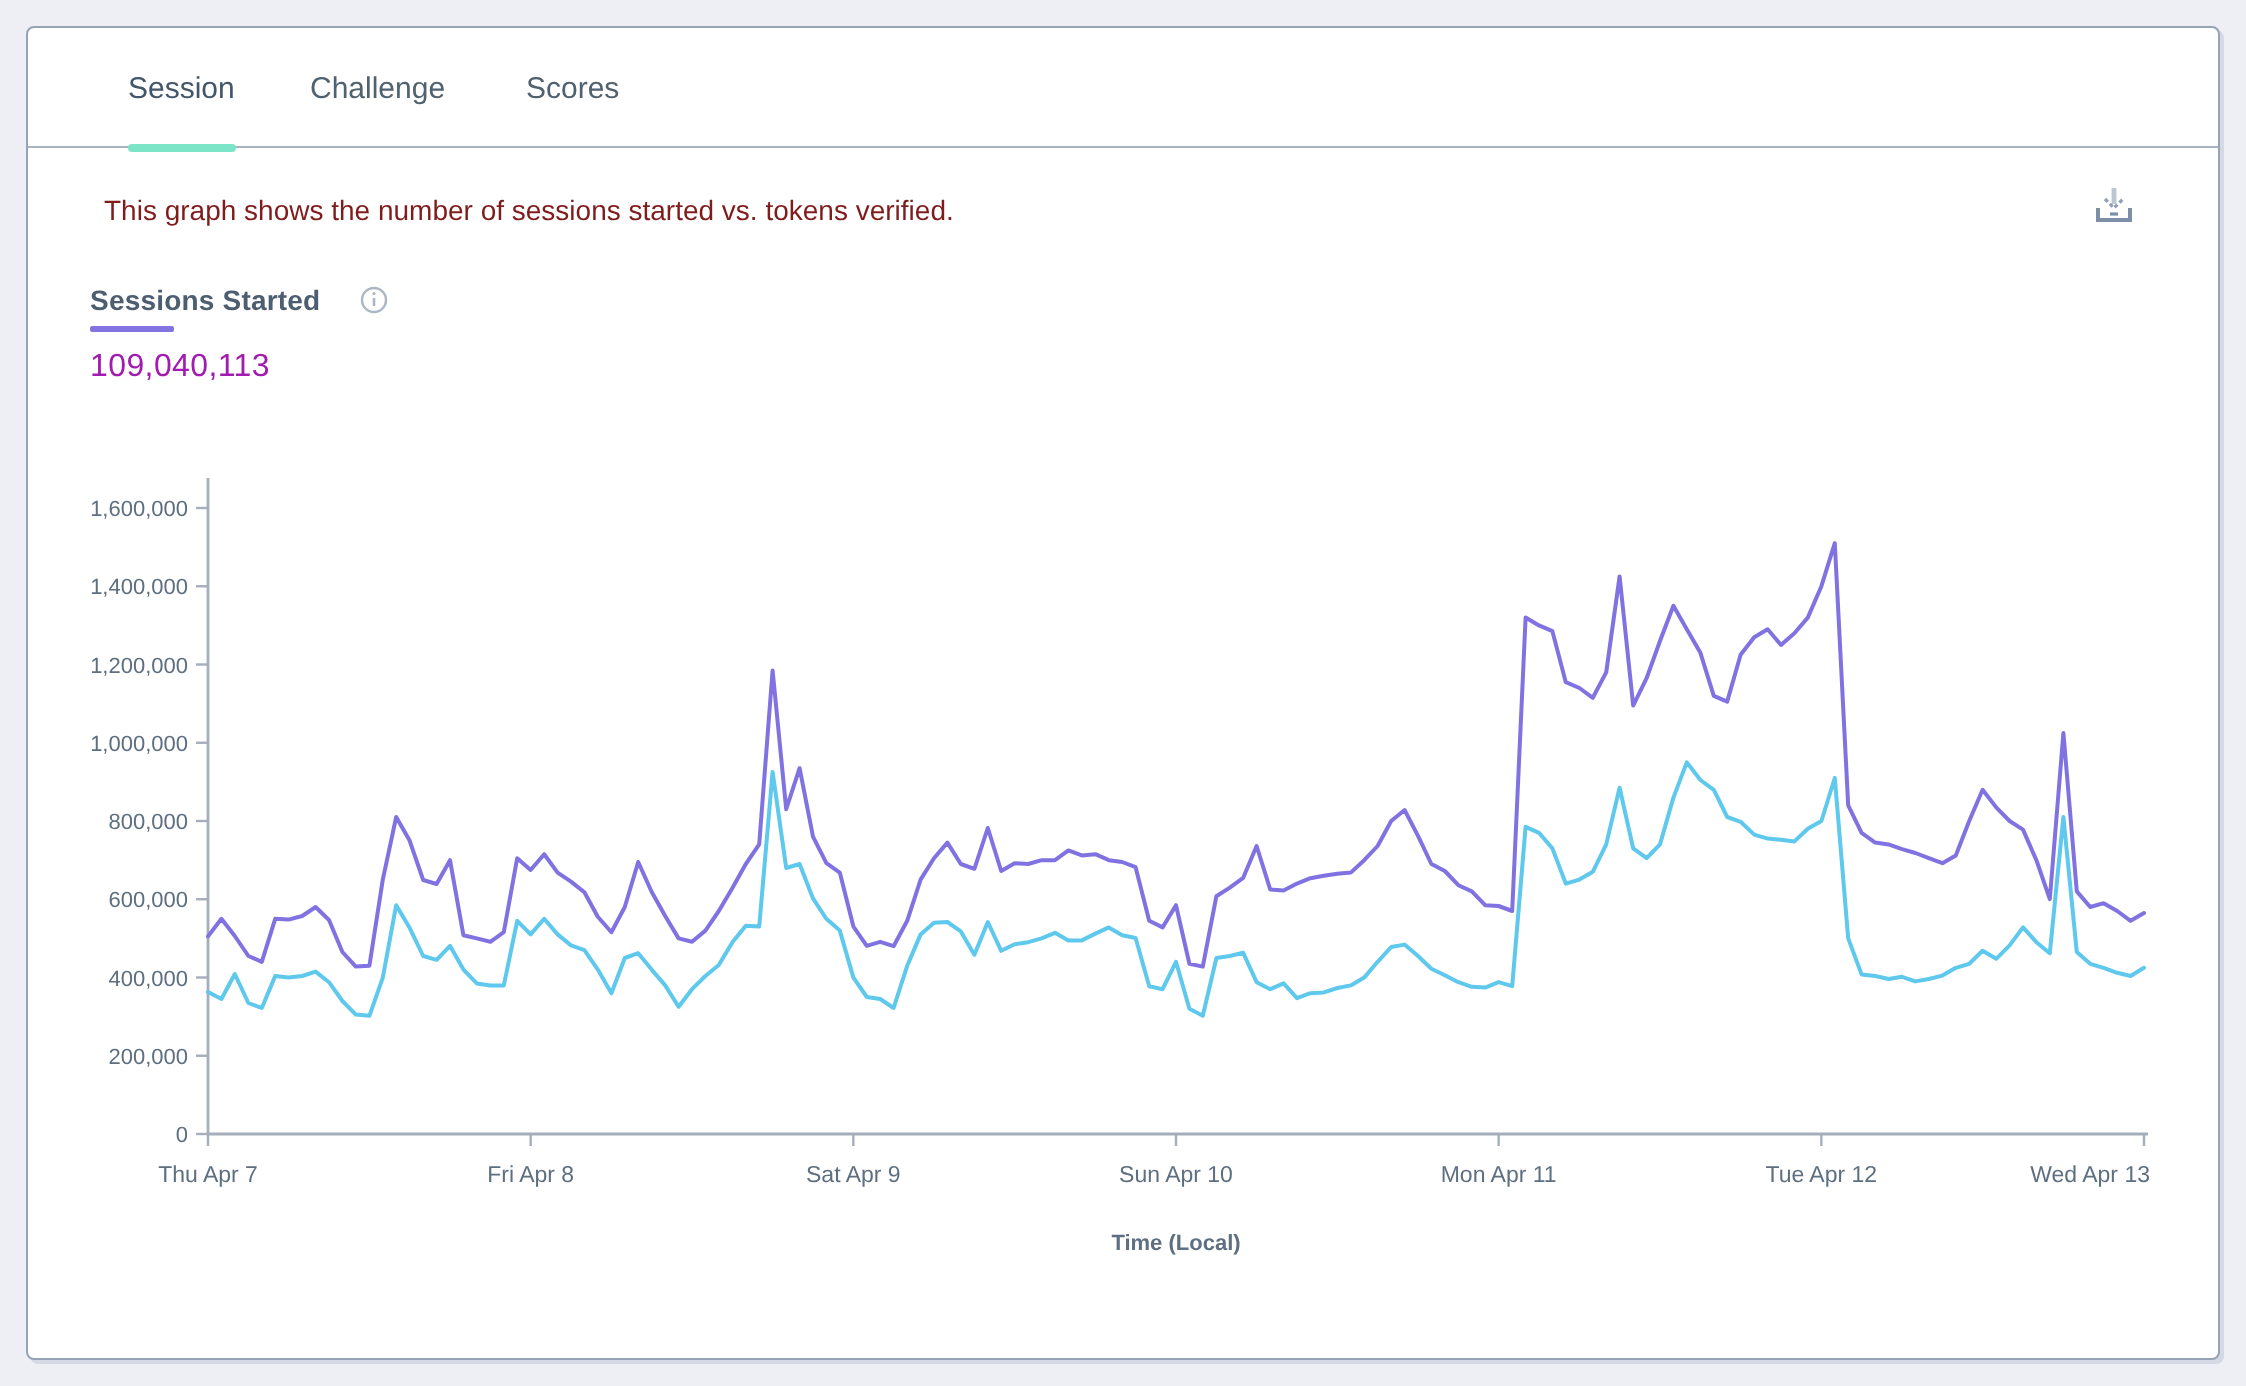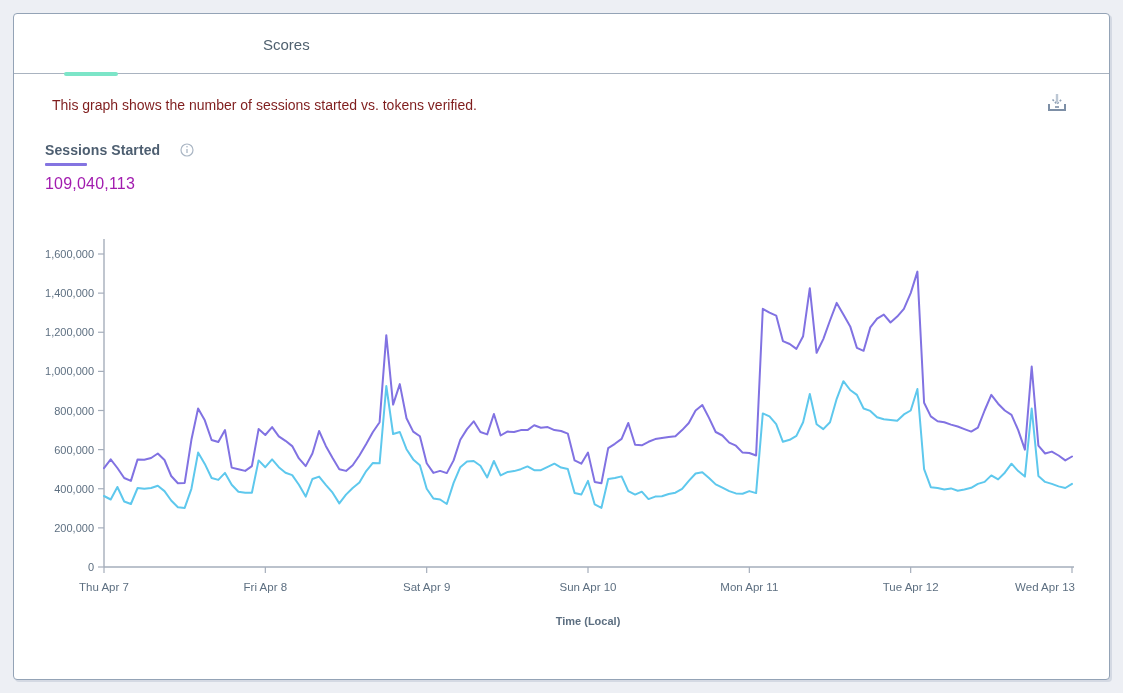--- a/index.html
+++ b/index.html
@@ -47,20 +47,26 @@
   
   .chart-wrap { position:absolute; left:0; top:0; width:1097px; height:665px; pointer-events:none; }
   .chart-wrap svg { position:absolute; left:0; top:0; }
 </style>
 </head>
 <body>
 
 <div class="card">
 
   <div class="tabbar">
+    <div class="tab active" style="left:50px">
+      <span class="tab-label">Session</span>
+    </div>
+    <div class="tab" style="left:141px">
+      <span class="tab-label">Challenge</span>
+    </div>
     <div class="tab" style="left:249px">
       <span class="tab-label">Scores</span>
     </div>
     <div class="tab-underline"></div>
   </div>
 
   <div class="desc">This graph shows the number of sessions started vs. tokens verified.</div>
   <button class="download-btn" title="Download">
     <svg width="22" height="22" viewBox="0 0 22 22">
       <line x1="11" y1="2" x2="11" y2="10" stroke="#bcc7d4" stroke-width="2.4"></line>

